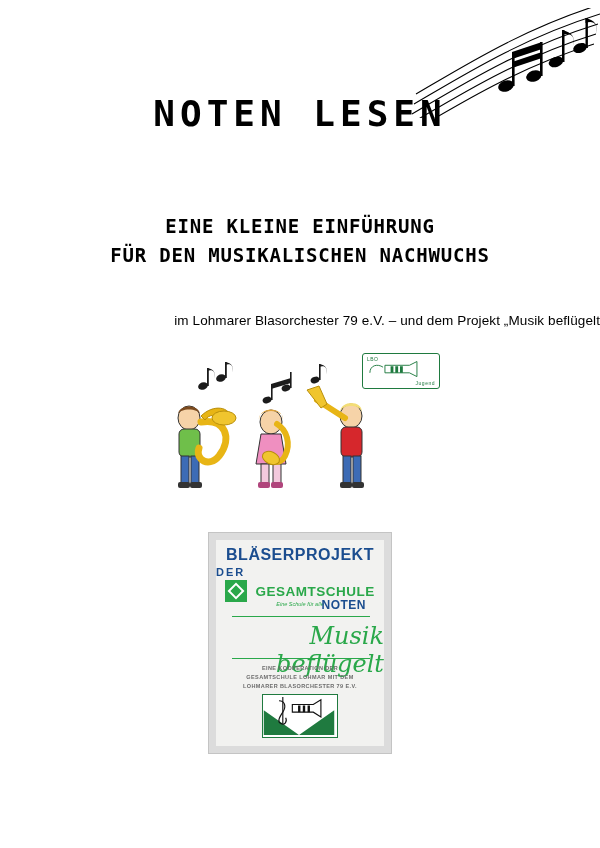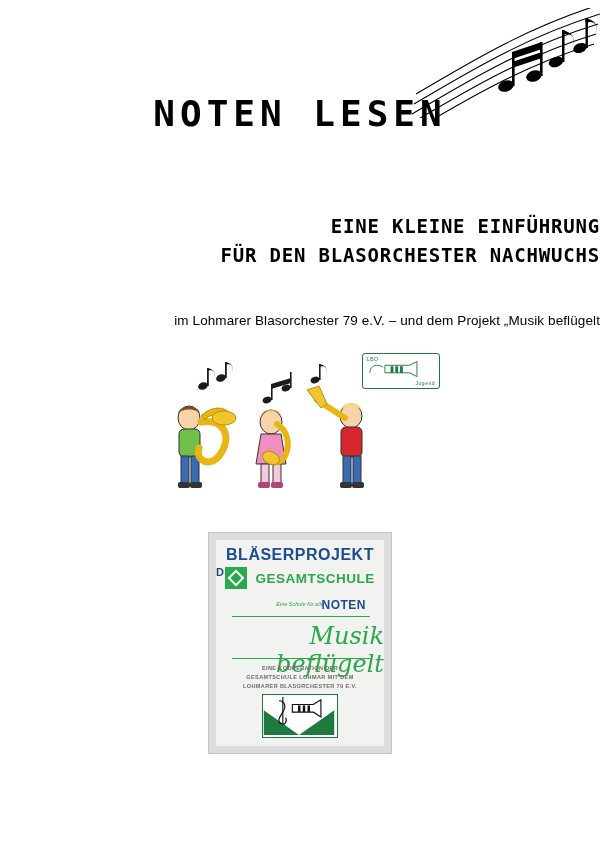--- a/index.html
+++ b/index.html
@@ -44,21 +44,21 @@
     line-height: 1;
     white-space: nowrap;
   }
 
   
   .subtitle {
     position: absolute;
     top: 212px;
     left: 0;
     width: 600px;
-    text-align: right;
+    text-align: center;
     font-family: "DejaVu Sans Mono", monospace;
     font-size: 19px;
     font-weight: bold;
     letter-spacing: 0.8px;
     line-height: 1.55;
   }
   .subtitle .line2 {
     display: block;
   }
 
@@ -143,21 +143,21 @@
     left: 0;
     width: 100%;
     text-align: left;
     font-size: 11px;
     font-weight: bold;
     color: #1b4d8f;
     letter-spacing: 2px;
   }
   .gesamtschule-row {
     position: absolute;
-    top: 27px;
+    top: 40px;
     left: 0;
     width: 100%;
     text-align: center;
   }
   .gs-mark {
     display: inline-block;
     width: 22px;
     height: 22px;
     background: #2aa84a;
     vertical-align: middle;
@@ -279,21 +279,21 @@
         <rect x="175.5" y="10" width="2.4" height="30"></rect>
         <path d="M175.5,10 C185,12 189,18 186,26 C189,16 183,12 175.5,15 Z"></path>
       </g>
     </svg>
   </div>
 
   <div class="title">NOTEN LESEN</div>
 
   <div class="subtitle">
     <span>EINE KLEINE EINFÜHRUNG</span>
-    <span class="line2">FÜR DEN BLASORCHESTER NACHWUCHS</span>
+    <span class="line2">FÜR DEN MUSIKALISCHEN NACHWUCHS</span>
   </div>
 
   <div class="intro">im Lohmarer Blasorchester 79 e.V. – und dem Projekt „Musik beflügelt</div>
 
   <div class="lbo-logo">
     <span class="lbo-text">LBO</span>
     <span class="jugend-text">Jugend</span>
     <svg viewBox="0 0 76 34" width="74" height="32" style="position:absolute;top:0;left:0" xmlns="http://www.w3.org/2000/svg">
       <g fill="none" stroke="#1f7a3f" stroke-width="1">
         <path d="M6,20 C6,12 14,10 20,14"></path>

